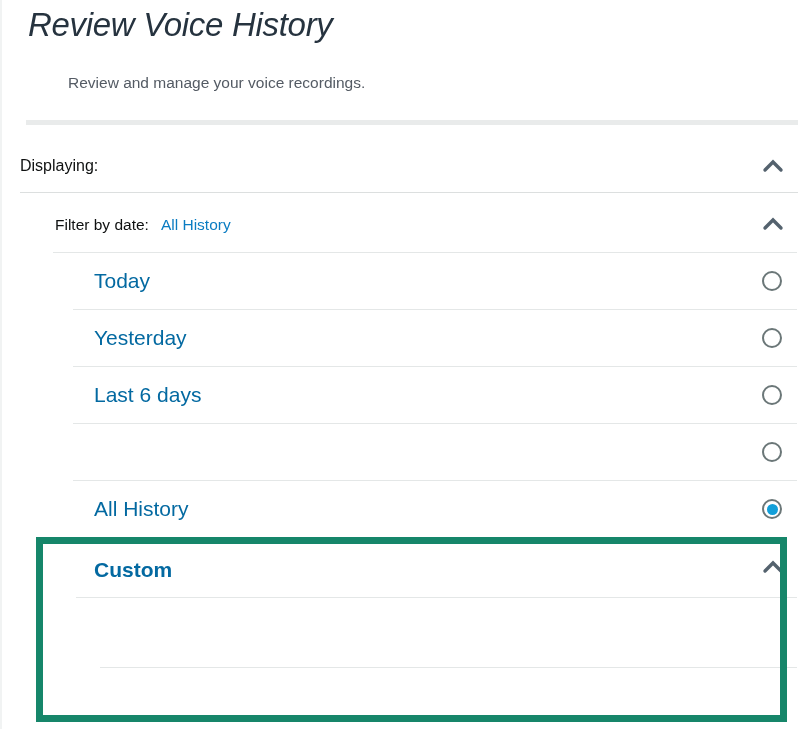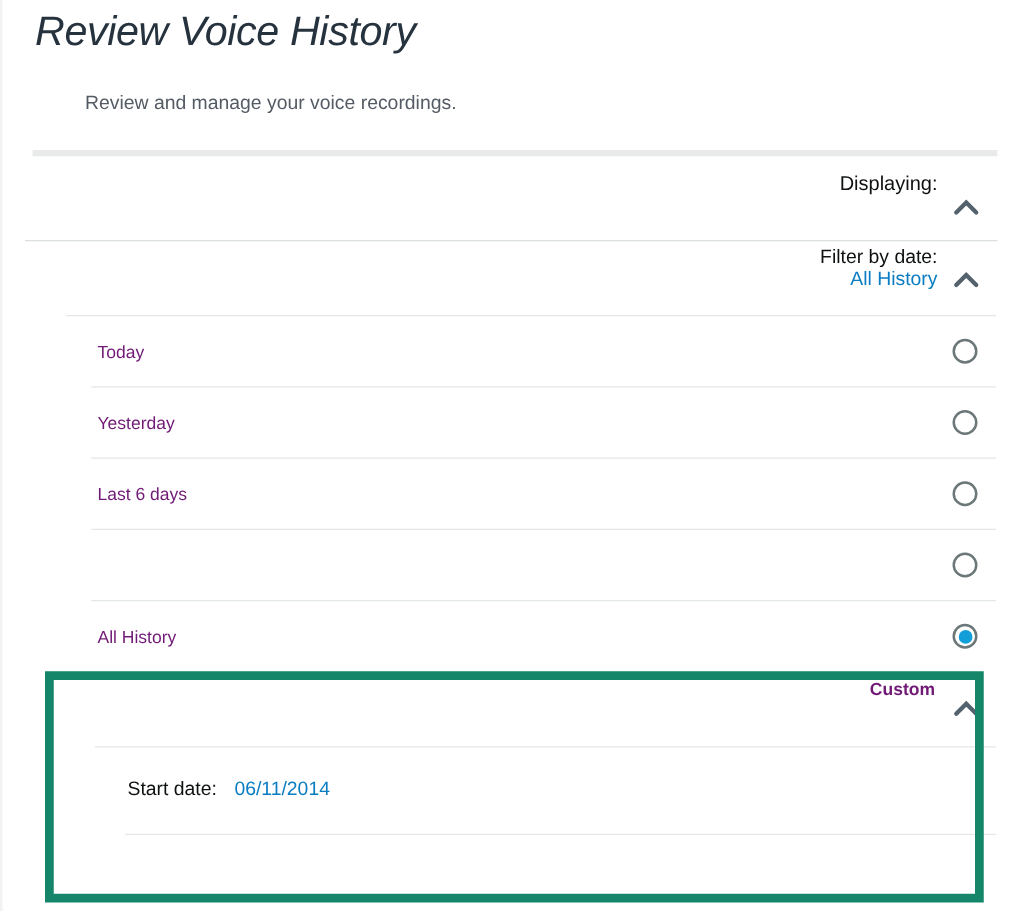--- a/index.html
+++ b/index.html
@@ -29,39 +29,39 @@
   .rule { position:absolute; height:1px; background:#e4e7e7; }
   .rule-a { left:20px;  top:192px; width:778px; background:#dcdfdf; }
   .rule-b { left:53px;  top:252px; width:744px; }
   .rule-c1 { left:73px; top:309px; width:724px; }
   .rule-c2 { left:73px; top:366px; width:724px; }
   .rule-c3 { left:73px; top:423px; width:724px; }
   .rule-c4 { left:73px; top:480px; width:724px; }
   .rule-d { left:76px;  top:597px; width:721px; }
   .rule-e { left:100px; top:667px; width:697px; }
 
-  .hrow { position:absolute; display:flex; align-items:flex-end; cursor:pointer;flex-direction:column; }
+  .hrow { position:absolute; display:flex; align-items:center; cursor:pointer; }
   .row-displaying { left:20px; top:139px; width:730px; height:53px; }
   .row-filter     { left:55px; top:197px; width:695px; height:55px; }
   .row-custom     { left:78px; top:543px; width:670px; height:54px;font-weight:bold; }
 
   .lbl { font-size:16px; color:#0f1111; }
   .lbl-sm { font-size:15.5px; }
   .link { font-size:16px; color:#0a7cc2; margin-left:12px; }
   .link-sm { font-size:15.5px; }
 
   .chevron { position:absolute; width:22px; height:14px; cursor:pointer; }
   .chev-displaying { left:762px; top:159px; }
   .chev-filter     { left:762px; top:217px; }
   .chev-custom     { left:762px; top:560px; }
 
   .opt-row { position:absolute; left:78px; width:719px; height:57px; display:flex; align-items:center; cursor:pointer; }
   .opt-1 { top:252px; } .opt-2 { top:309px; } .opt-3 { top:366px; }
   .opt-4 { top:423px; } .opt-5 { top:480px; }
-  .opt-label { font-size:14px; color:#701a75; }
+  .opt-label { font-size:21px; color:#0369a1;margin-left:16px; }
 
   .radio {
     position:absolute; left:762px; width:20px; height:20px;
     border:2.5px solid #6b7778; border-radius:50%;
     background:#ffffff; cursor:pointer;
     display:flex; align-items:center; justify-content:center;
   }
   .radio-1 { top:271px; } .radio-2 { top:328px; } .radio-3 { top:385px; }
   .radio-4 { top:442px; } .radio-5 { top:499px; }
   .radio .dot { width:11px; height:11px; border-radius:50%; background:transparent; }
@@ -143,21 +143,17 @@
     </div>
 
   <div class="hrow row-custom">
     <span class="opt-label">Custom</span>
   </div>
   <svg class="chevron chev-custom" viewBox="0 0 22 14">
     <polyline points="3,11 11,3 19,11" fill="none" stroke="#54626e" stroke-width="3.4" stroke-linecap="round" stroke-linejoin="miter"></polyline>
   </svg>
   <div class="rule rule-d"></div>
 
-  <div class="date-row row-start">
-    <span class="date-label">Start date:</span>
-    <span class="date-value">06/11/2014</span>
-  </div>
   <div class="rule rule-e"></div>
 
 
   <div class="annotation-box"></div>
 </div>
 
 </body></html>

